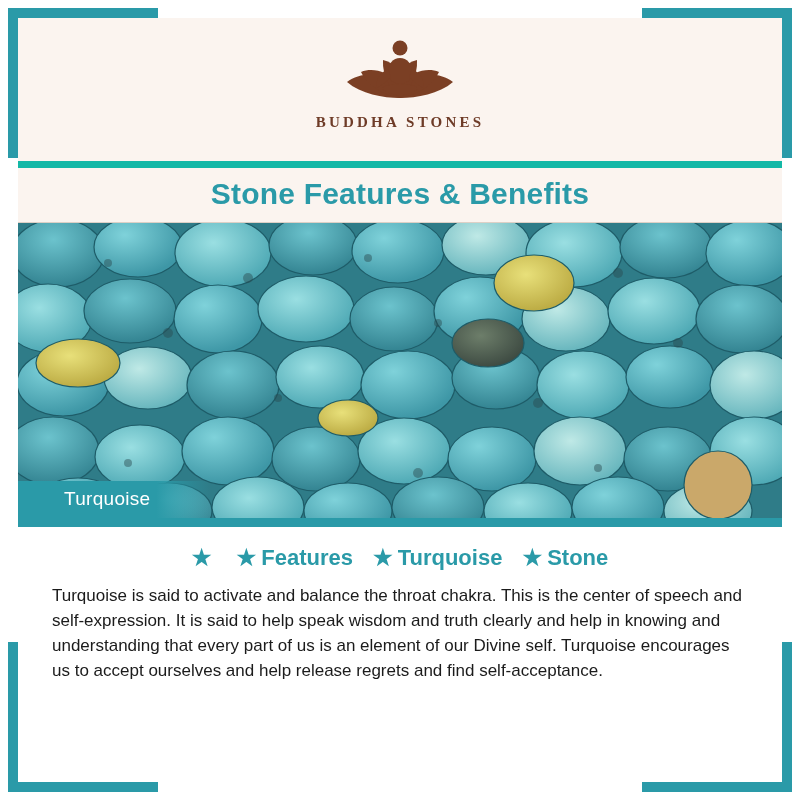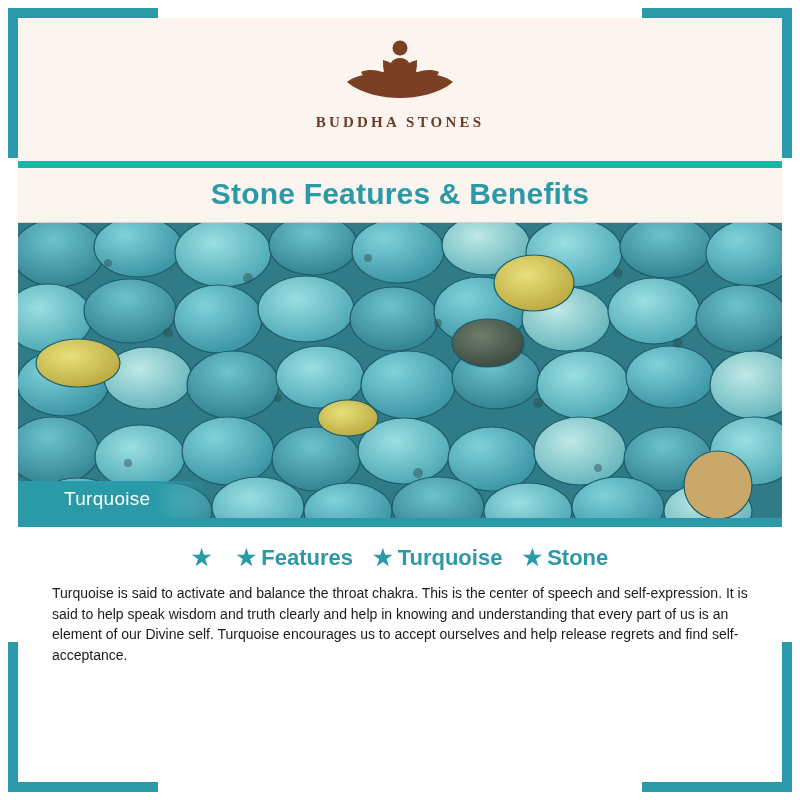--- a/index.html
+++ b/index.html
@@ -141,21 +141,21 @@
     color: #2a9aa8;
     font-size: 22px;
     margin-right: 5px;
     line-height: 1;
   }
 
   
   .description {
     background: #ffffff;
     padding: 4px 34px 0 34px;
-    font-size: 14px;
+    font-size: 17px;
     line-height: 1.48;
     color: #1b1b1b;
     text-align: left;
   }
 
   .white-fill {
     position: absolute;
     left: 0; right: 0; bottom: 0;
     top: 492px;
     background: #ffffff;

